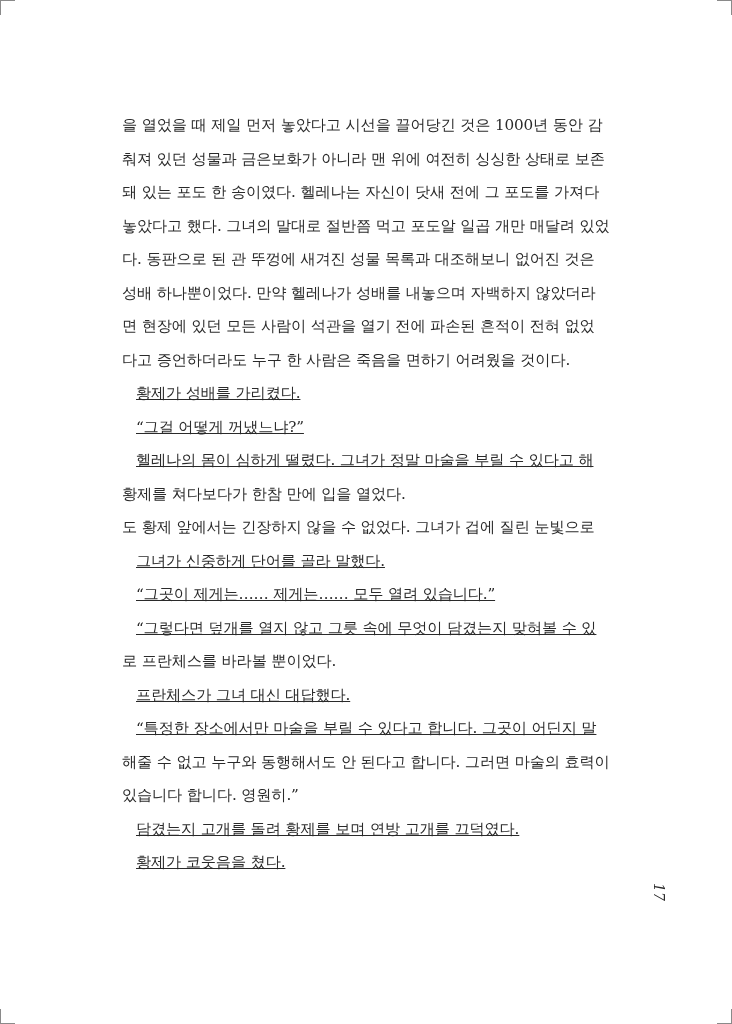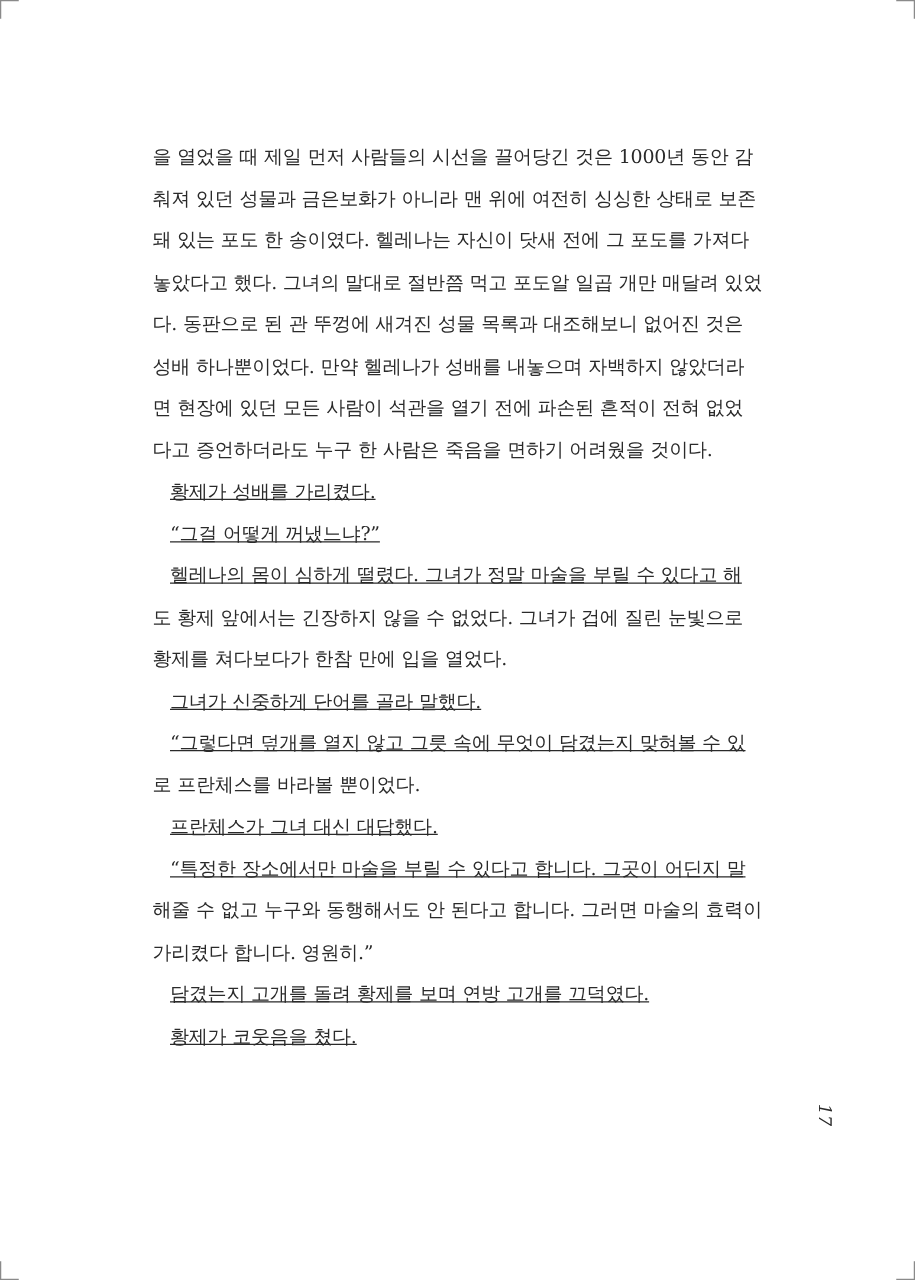--- a/index.html
+++ b/index.html
@@ -62,37 +62,38 @@
 <div class="crop tl-h"></div>
 <div class="crop tl-v"></div>
 <div class="crop tr-h"></div>
 <div class="crop tr-v"></div>
 <div class="crop bl-h"></div>
 <div class="crop bl-v"></div>
 <div class="crop br-h"></div>
 <div class="crop br-v"></div>
 
 <div class="text-block" id="text-block">
-    <div class="line">을 열었을 때 제일 먼저 사람들의 시선을 끌어당긴 것은 1000년 동안 감</div>
+    <div class="line">을 열었을 때 제일 먼저 놓았다고 시선을 끌어당긴 것은 1000년 동안 감</div>
     <div class="line">춰져 있던 성물과 금은보화가 아니라 맨 위에 여전히 싱싱한 상태로 보존</div>
     <div class="line">돼 있는 포도 한 송이였다. 헬레나는 자신이 닷새 전에 그 포도를 가져다</div>
     <div class="line">놓았다고 했다. 그녀의 말대로 절반쯤 먹고 포도알 일곱 개만 매달려 있었</div>
     <div class="line">다. 동판으로 된 관 뚜껑에 새겨진 성물 목록과 대조해보니 없어진 것은</div>
     <div class="line">성배 하나뿐이었다. 만약 헬레나가 성배를 내놓으며 자백하지 않았더라</div>
     <div class="line">면 현장에 있던 모든 사람이 석관을 열기 전에 파손된 흔적이 전혀 없었</div>
     <div class="line">다고 증언하더라도 누구 한 사람은 죽음을 면하기 어려웠을 것이다.</div>
     <div class="line indent">황제가 성배를 가리켰다.</div>
     <div class="line indent">“그걸 어떻게 꺼냈느냐?”</div>
     <div class="line indent">헬레나의 몸이 심하게 떨렸다. 그녀가 정말 마술을 부릴 수 있다고 해</div>
+    <div class="line">황제를 쳐다보다가 한참 만에 입을 열었다.</div>
     <div class="line">도 황제 앞에서는 긴장하지 않을 수 없었다. 그녀가 겁에 질린 눈빛으로</div>
-    <div class="line">황제를 쳐다보다가 한참 만에 입을 열었다.</div>
     <div class="line indent">그녀가 신중하게 단어를 골라 말했다.</div>
+    <div class="line indent">“그곳이 제게는…… 제게는…… 모두 열려 있습니다.”</div>
     <div class="line indent">“그렇다면 덮개를 열지 않고 그릇 속에 무엇이 담겼는지 맞혀볼 수 있</div>
     <div class="line">로 프란체스를 바라볼 뿐이었다.</div>
     <div class="line indent">프란체스가 그녀 대신 대답했다.</div>
     <div class="line indent">“특정한 장소에서만 마술을 부릴 수 있다고 합니다. 그곳이 어딘지 말</div>
     <div class="line">해줄 수 없고 누구와 동행해서도 안 된다고 합니다. 그러면 마술의 효력이</div>
-    <div class="line">가리켰다 합니다. 영원히.”</div>
+    <div class="line">있습니다 합니다. 영원히.”</div>
     <div class="line indent">담겼는지 고개를 돌려 황제를 보며 연방 고개를 끄덕였다.</div>
     <div class="line indent">황제가 코웃음을 쳤다.</div>
   </div>
 
 <div class="page-number">17</div>
 
 </body></html>

